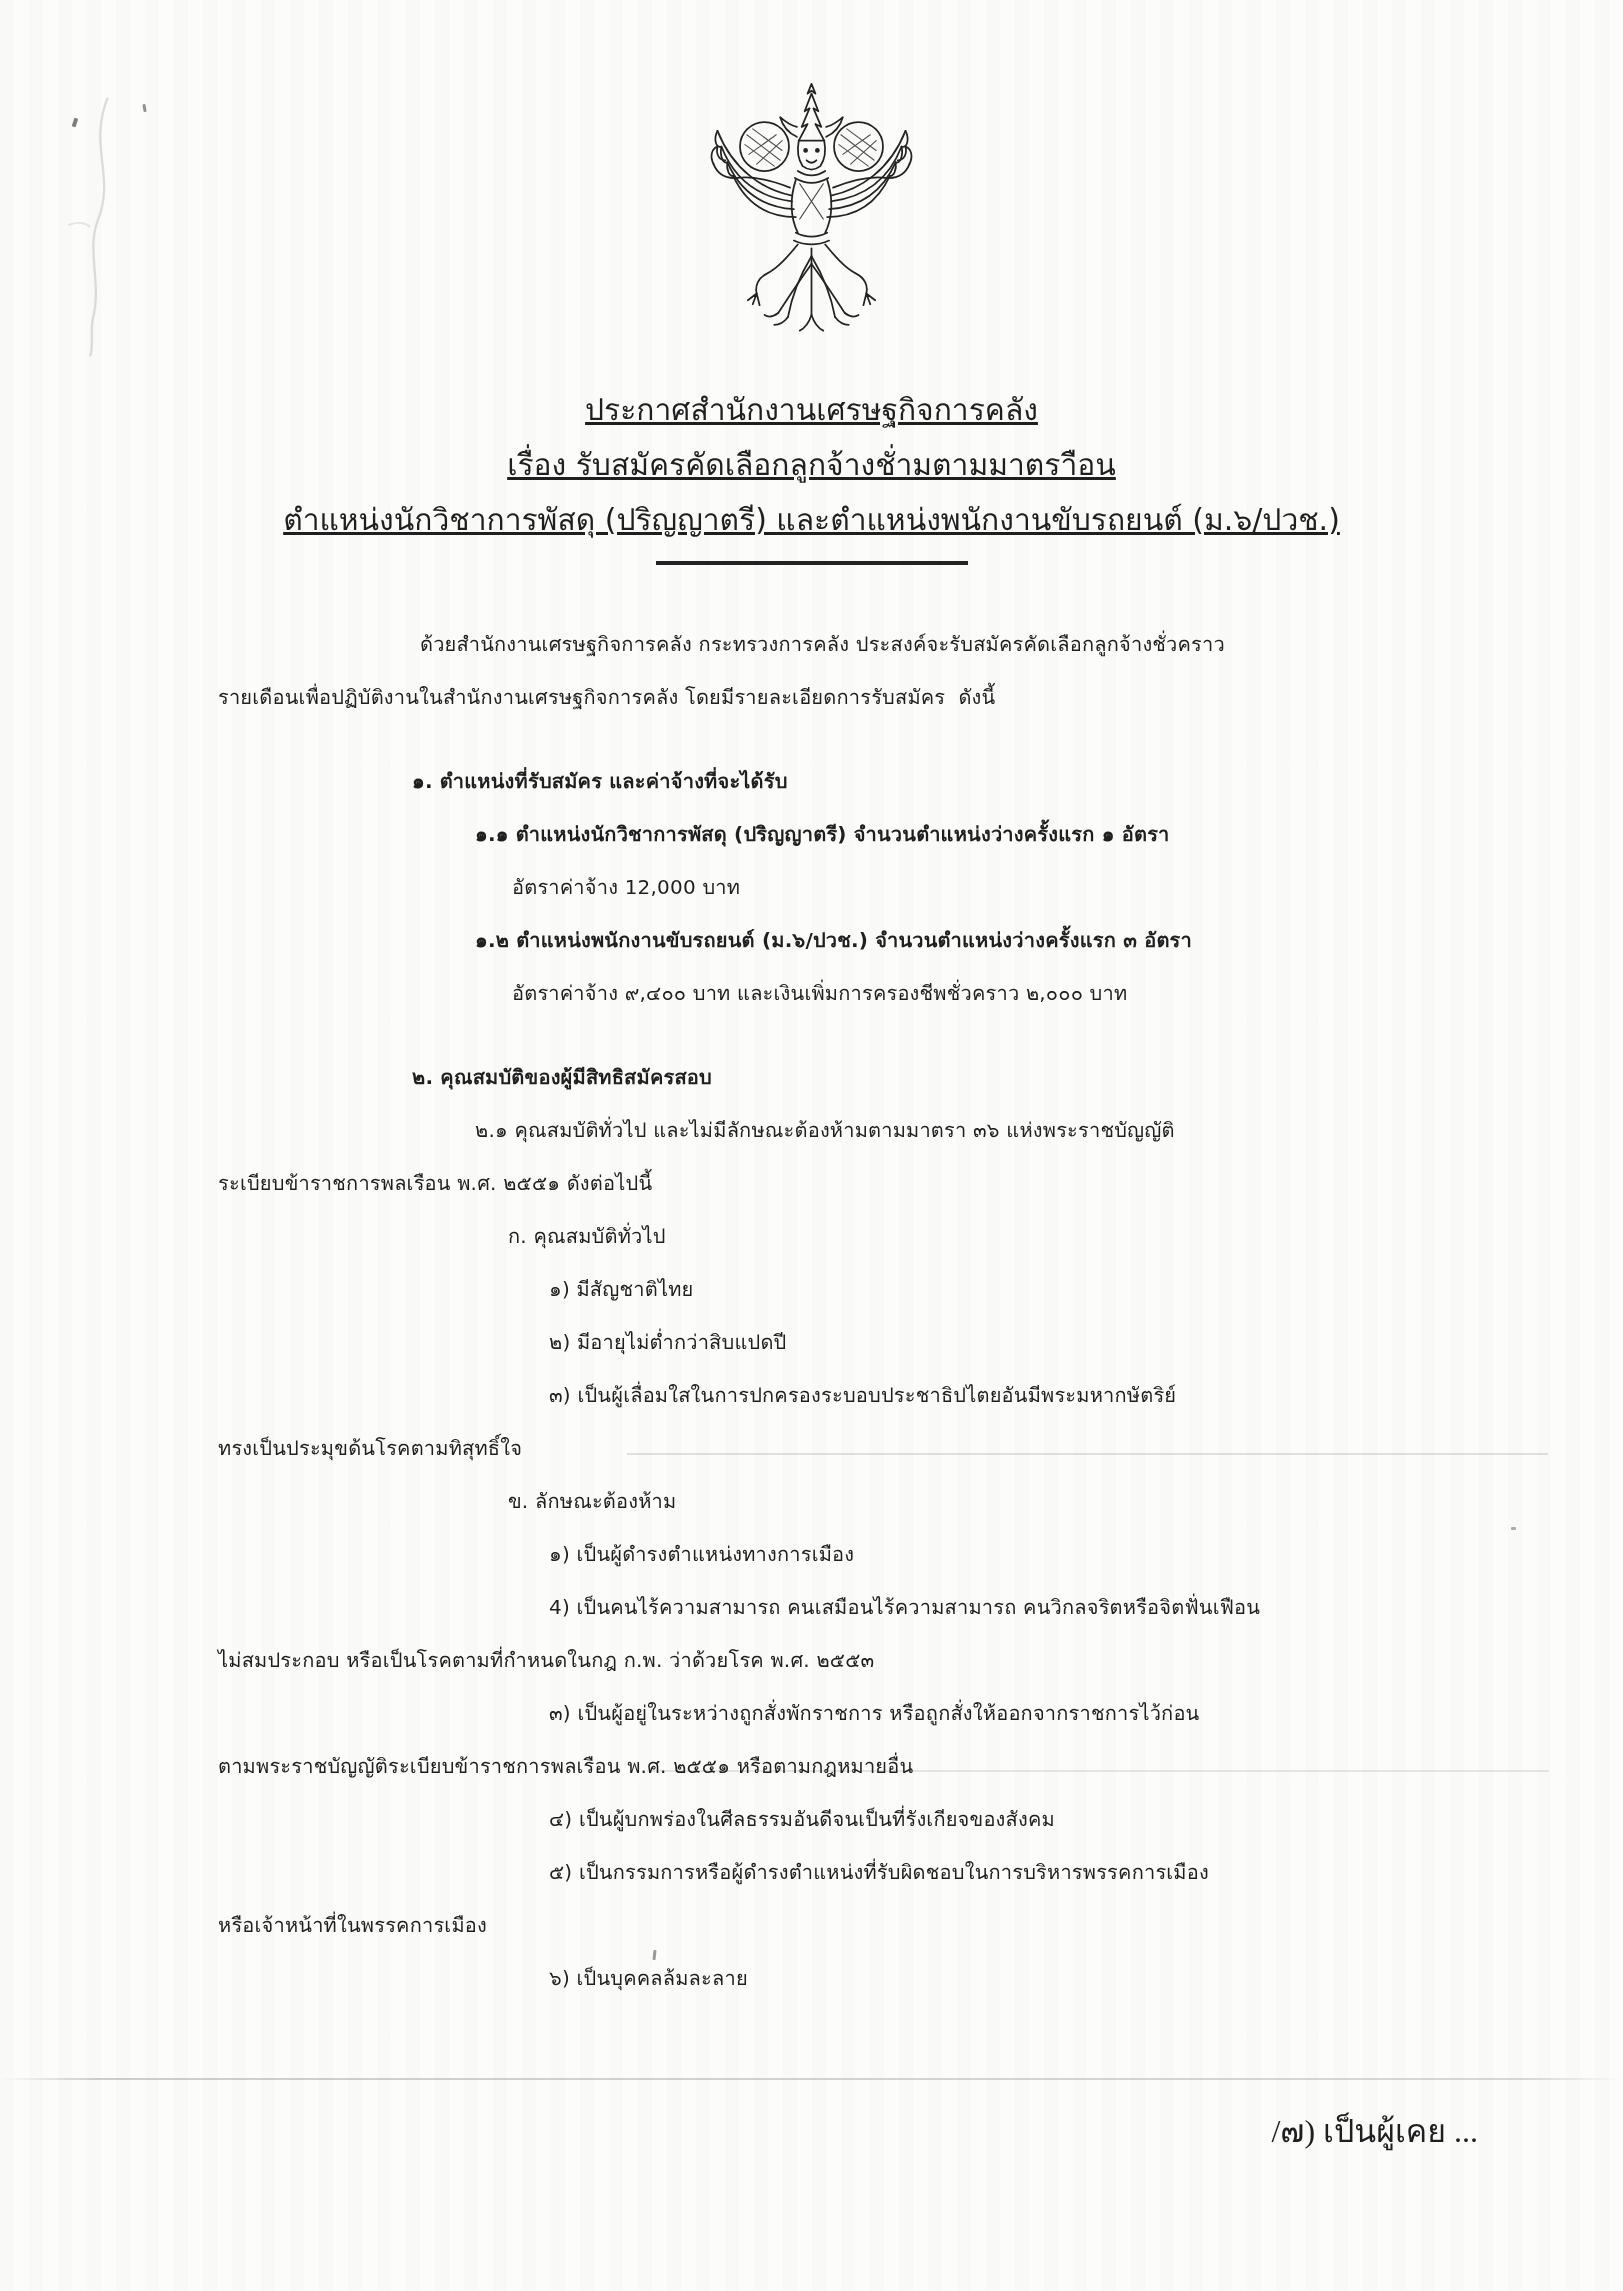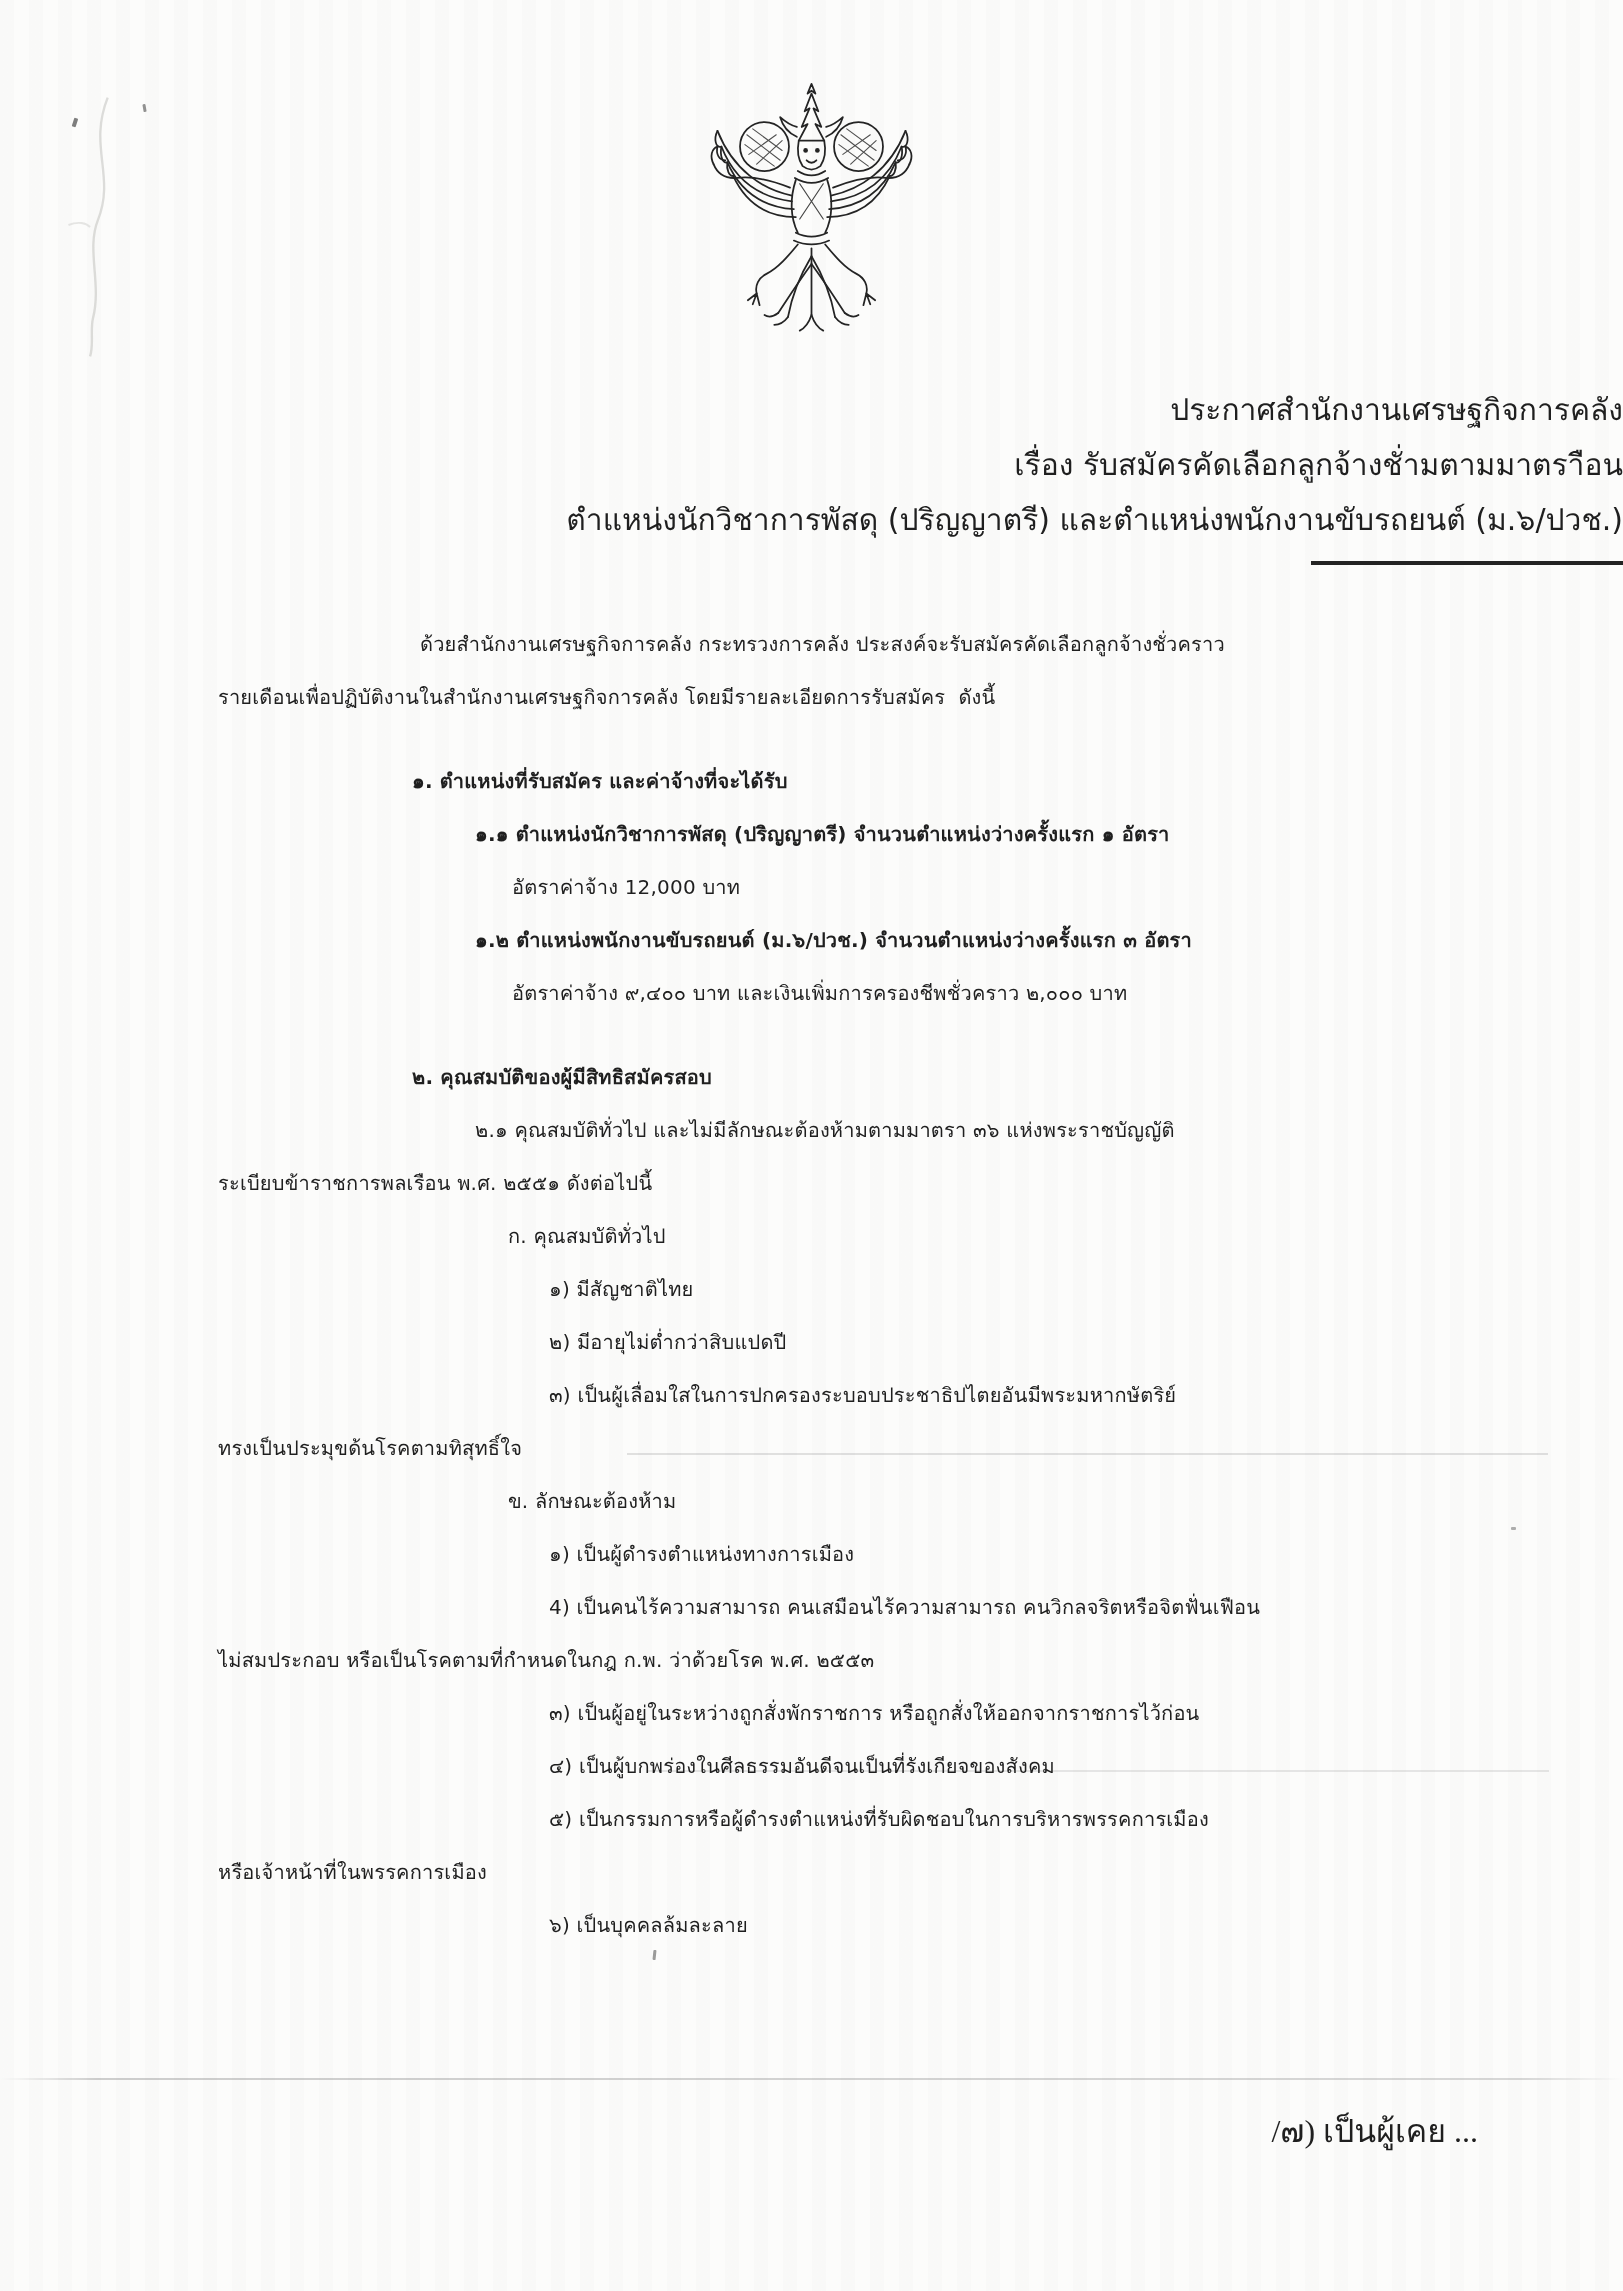--- a/index.html
+++ b/index.html
@@ -20,21 +20,22 @@
   }
   .line{
     height:53px;line-height:53px;
     font-size:20px;
     white-space:pre;
     letter-spacing:0.2px;
   }
   .bold{font-weight:700;}
   .center-bleed{
     margin-left:-218px;margin-right:-143px;
-    text-align:right;
+    text-align:center;
+    text-decoration:underline;
   }
   .title-line{height:55px;line-height:55px;font-size:30px;white-space:pre;}
   .divider-wrap{margin:13.7px 0 0 0;height:5.9px;}
   .divider-bar{
     display:inline-block;width:312px;height:3.9px;background:#232323;vertical-align:top;
   }
   .gap-md{margin-top:51px;}
   .gap-lg{margin-top:31px;}
   .ind-first{padding-left:202px;}
   .ind-section{padding-left:194px;}
@@ -173,20 +174,21 @@
     <div class="line ind-item">๑) มีสัญชาติไทย</div>
     <div class="line ind-item">๒) มีอายุไม่ต่ำกว่าสิบแปดปี</div>
     <div class="line ind-item">๓) เป็นผู้เลื่อมใสในการปกครองระบอบประชาธิปไตยอันมีพระมหากษัตริย์</div>
     <div class="line">ทรงเป็นประมุขด้นโรคตามทิสุทธิ์ใจ</div>
 
     <div class="line ind-part">ข. ลักษณะต้องห้าม</div>
     <div class="line ind-item">๑) เป็นผู้ดำรงตำแหน่งทางการเมือง</div>
     <div class="line ind-item">4) เป็นคนไร้ความสามารถ คนเสมือนไร้ความสามารถ คนวิกลจริตหรือจิตฟั่นเฟือน</div>
     <div class="line">ไม่สมประกอบ หรือเป็นโรคตามที่กำหนดในกฎ ก.พ. ว่าด้วยโรค พ.ศ. ๒๕๕๓</div>
     <div class="line ind-item">๓) เป็นผู้อยู่ในระหว่างถูกสั่งพักราชการ หรือถูกสั่งให้ออกจากราชการไว้ก่อน</div>
+    <div class="line">ตามพระราชบัญญัติระเบียบข้าราชการพลเรือน พ.ศ. ๒๕๕๑ หรือตามกฎหมายอื่น</div>
     <div class="line ind-item">๔) เป็นผู้บกพร่องในศีลธรรมอันดีจนเป็นที่รังเกียจของสังคม</div>
     <div class="line ind-item">๕) เป็นกรรมการหรือผู้ดำรงตำแหน่งที่รับผิดชอบในการบริหารพรรคการเมือง</div>
     <div class="line">หรือเจ้าหน้าที่ในพรรคการเมือง</div>
     <div class="line ind-item">๖) เป็นบุคคลล้มละลาย</div>
 
   </div>
 
   <div class="footer-note">/๗) เป็นผู้เคย ...</div>
 
 </div>

